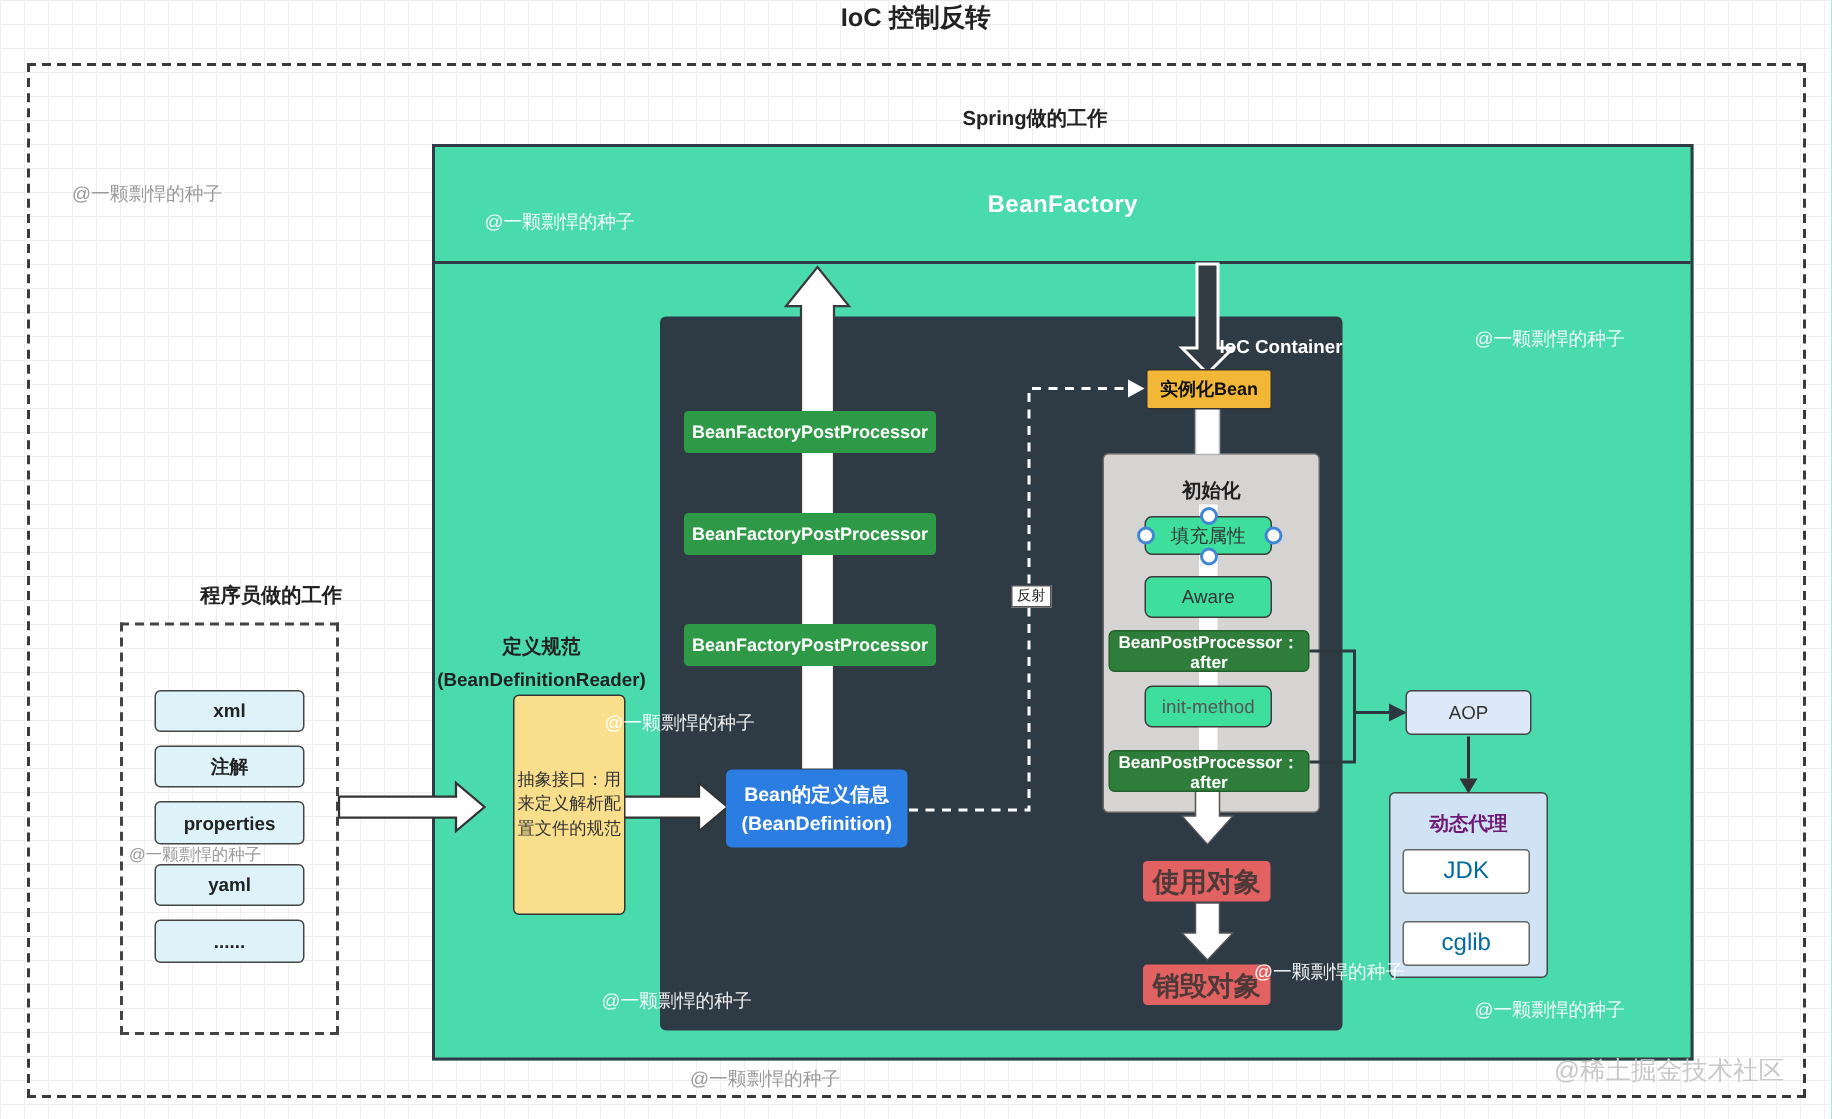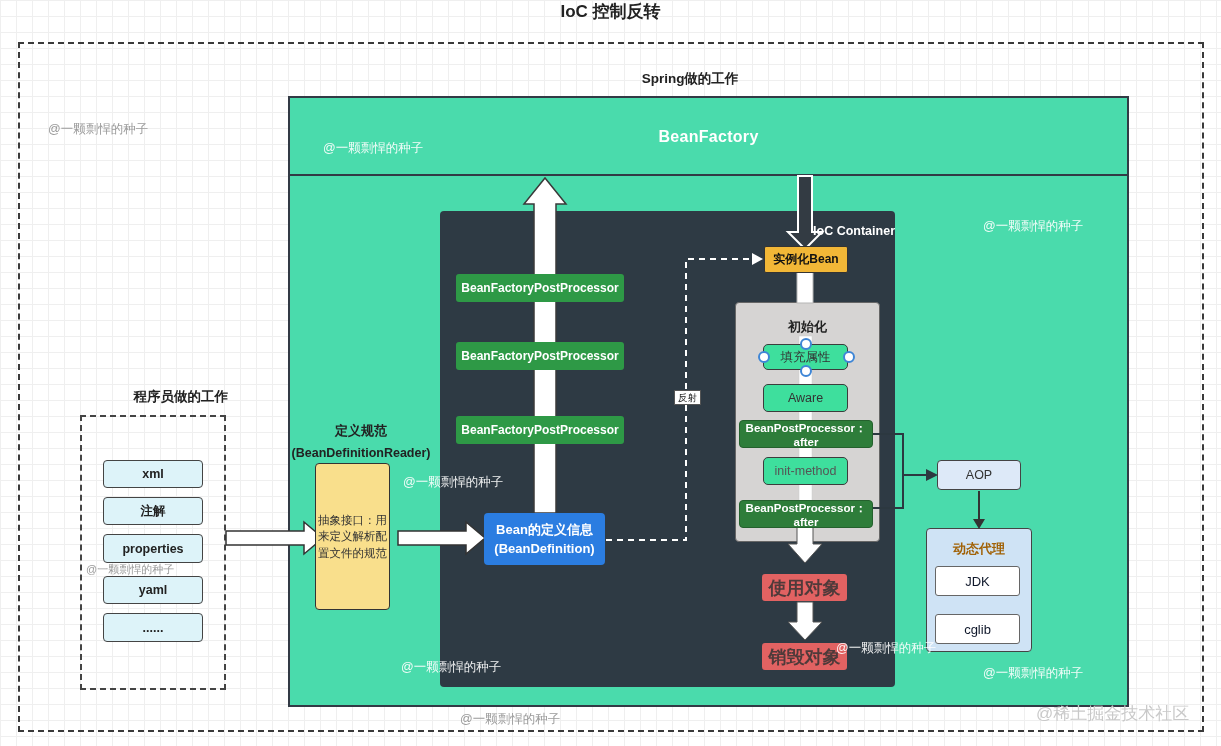--- a/index.html
+++ b/index.html
@@ -28,22 +28,22 @@
   .green-box{background:var(--green);color:#fff;font-weight:bold;font-size:12px;border-radius:3px;}
   .dgreen-box{background:var(--dark-green);color:#fff;font-weight:bold;font-size:11.5px;border-radius:4px;border:1px solid #24612d;}
   .mint-box{background:var(--mint);color:#333;font-size:12.5px;border-radius:5px;border:1px solid #3c3c3c;}
   .yellow-box{background:var(--yellow);color:#111;font-weight:bold;font-size:12px;border:1.5px solid #333;border-radius:2px;}
   .blue-box{background:var(--blue);color:#fff;font-weight:bold;font-size:13px;border-radius:4px;line-height:1.5;text-align:right;}
   .red-box{background:var(--red);color:#4f3a3a;font-weight:bold;font-size:18px;border-radius:3px;}
   .gray-panel{background:var(--gray-panel);border:1px solid #666;border-radius:4px;}
   .init-title{font-weight:bold;font-size:13px;color:#222;text-align:center;}
   .aop-box{background:var(--lighter-blue);border:1px solid #444;border-radius:4px;color:#333;font-size:12.5px;}
   .proxy-panel{background:var(--light-blue);border:1.5px solid #444;border-radius:4px;}
-  .proxy-title{font-weight:bold;font-size:13px;color:#a16207;text-align:center;}
-  .white-box{background:#fff;border:1px solid #666;border-radius:3px;color:#0f172a;font-size:13px;}
+  .proxy-title{font-weight:bold;font-size:13px;color:#701a75;text-align:center;}
+  .white-box{background:#fff;border:1px solid #666;border-radius:3px;color:#0369a1;font-size:16px;}
   .cyan-box{background:var(--light-cyan);border:1.5px solid #444;border-radius:4px;color:#222;font-weight:bold;font-size:12.5px;}
   .lyellow-box{background:var(--light-yellow);border:1.5px solid #333;border-radius:4px;color:#333;font-size:11.5px;line-height:1.4;padding:2px;}
   .reader-lbl{font-weight:bold;font-size:13px;color:#222;text-align:center;}
   .wm{font-size:12.5px;white-space:nowrap;}
   .wm-gray{color:#9a9a9a;}
   .wm-white{color:rgba(255,255,255,.92);}
   .wm-juejin{font-size:17px;color:#c9c9c9;white-space:nowrap;}
   .reflect-lbl{background:#fff;border:1px solid #555;color:#222;font-size:9.5px;padding:1px 3px;line-height:1.2;}
 </style>
 </head>
@@ -133,21 +133,21 @@
 
 <div class="abs lbl sect-lbl" style="left:78px;top:388px;width:150px;text-align:right;">程序员做的工作</div>
 <div class="abs node flex cyan-box" style="left:103px;top:460px;width:100px;height:28px;">xml</div>
 <div class="abs node flex cyan-box" style="left:103px;top:497px;width:100px;height:28px;">注解</div>
 <div class="abs node flex cyan-box" style="left:103px;top:534px;width:100px;height:29px;">properties</div>
 <div class="abs node flex cyan-box" style="left:103px;top:576px;width:100px;height:28px;">yaml</div>
 <div class="abs node flex cyan-box" style="left:103px;top:613px;width:100px;height:29px;">......</div>
 
 <div class="abs lbl reader-lbl" style="left:301px;top:422px;width:120px;">定义规范</div>
 <div class="abs lbl reader-lbl" style="left:281px;top:446px;width:160px;font-size:12.5px;">(BeanDefinitionReader)</div>
-<div class="abs node flex lyellow-box" style="left:315px;top:463px;width:75px;height:147px;">抽象接口：用来定义解析配置文件的规范</div>
+<div class="abs node flex lyellow-box" style="left:342px;top:463px;width:75px;height:147px;">抽象接口：用来定义解析配置文件的规范</div>
 
 <div class="abs lbl wm wm-gray" style="left:48px;top:121px;">@一颗剽悍的种子</div>
 <div class="abs lbl wm wm-white" style="left:323px;top:140px;">@一颗剽悍的种子</div>
 <div class="abs lbl wm wm-white" style="left:983px;top:218px;">@一颗剽悍的种子</div>
 <div class="abs lbl wm wm-white" style="left:403px;top:474px;">@一颗剽悍的种子</div>
 <div class="abs lbl wm wm-gray" style="left:86px;top:562px;font-size:11px;">@一颗剽悍的种子</div>
 <div class="abs lbl wm wm-white" style="left:401px;top:659px;">@一颗剽悍的种子</div>
 <div class="abs ovl wm wm-white" style="left:836px;top:640px;">@一颗剽悍的种子</div>
 <div class="abs lbl wm wm-white" style="left:983px;top:665px;">@一颗剽悍的种子</div>
 <div class="abs lbl wm wm-gray" style="left:460px;top:711px;">@一颗剽悍的种子</div>

